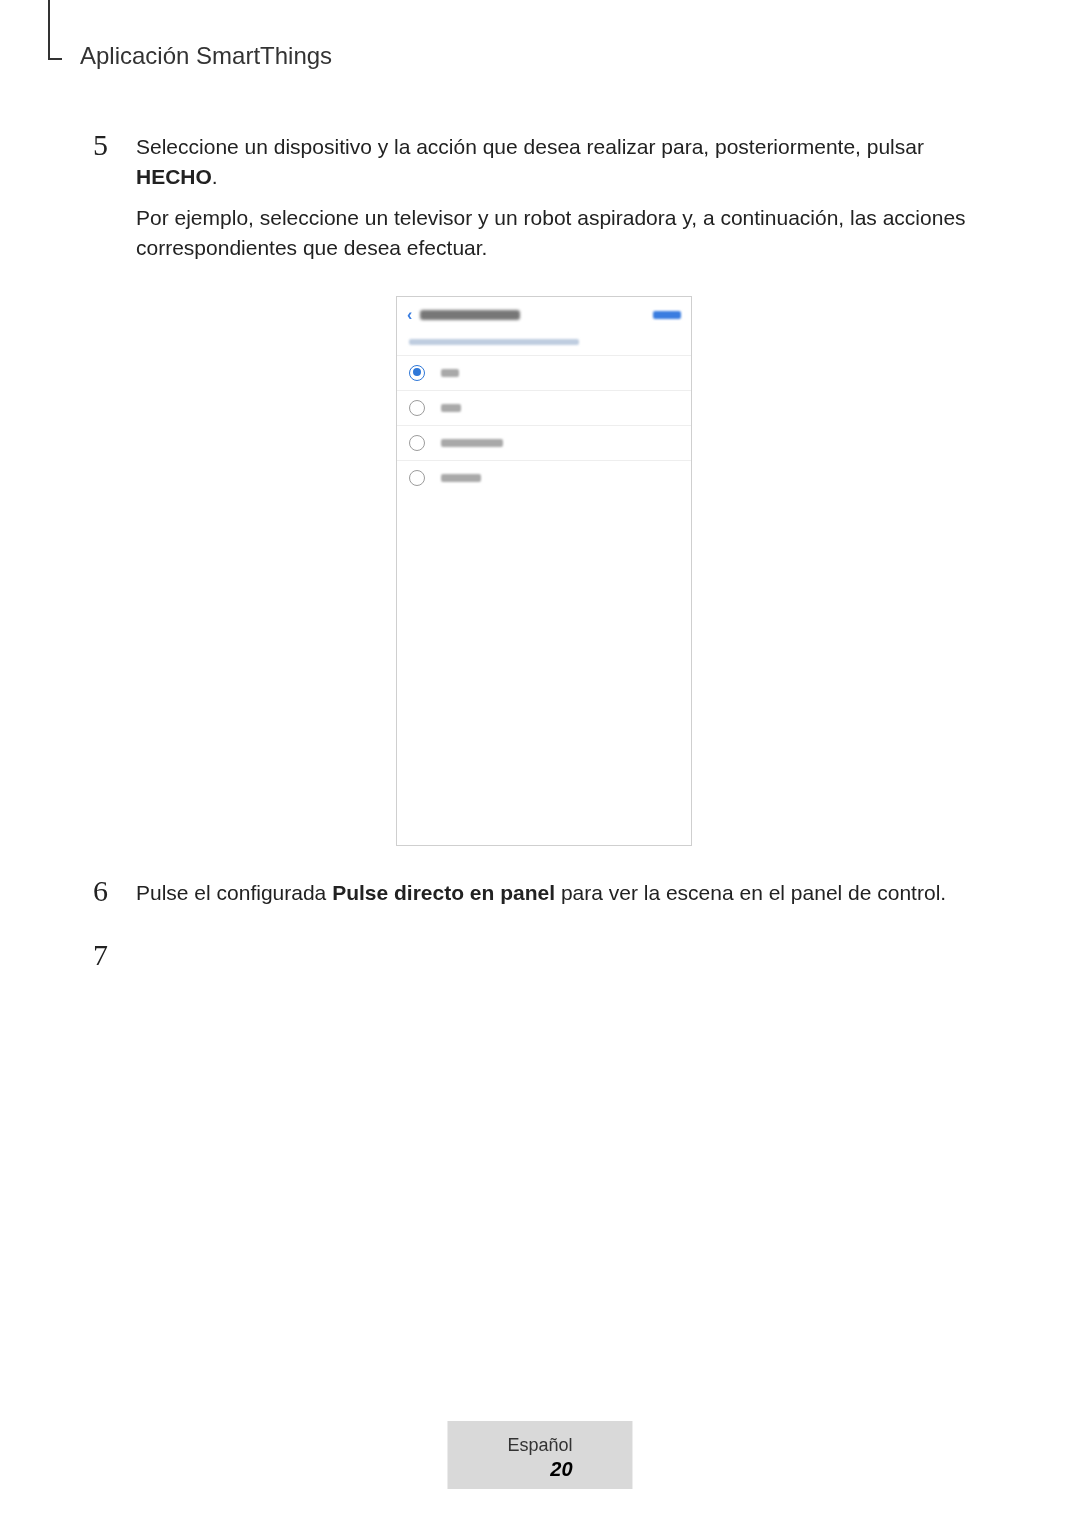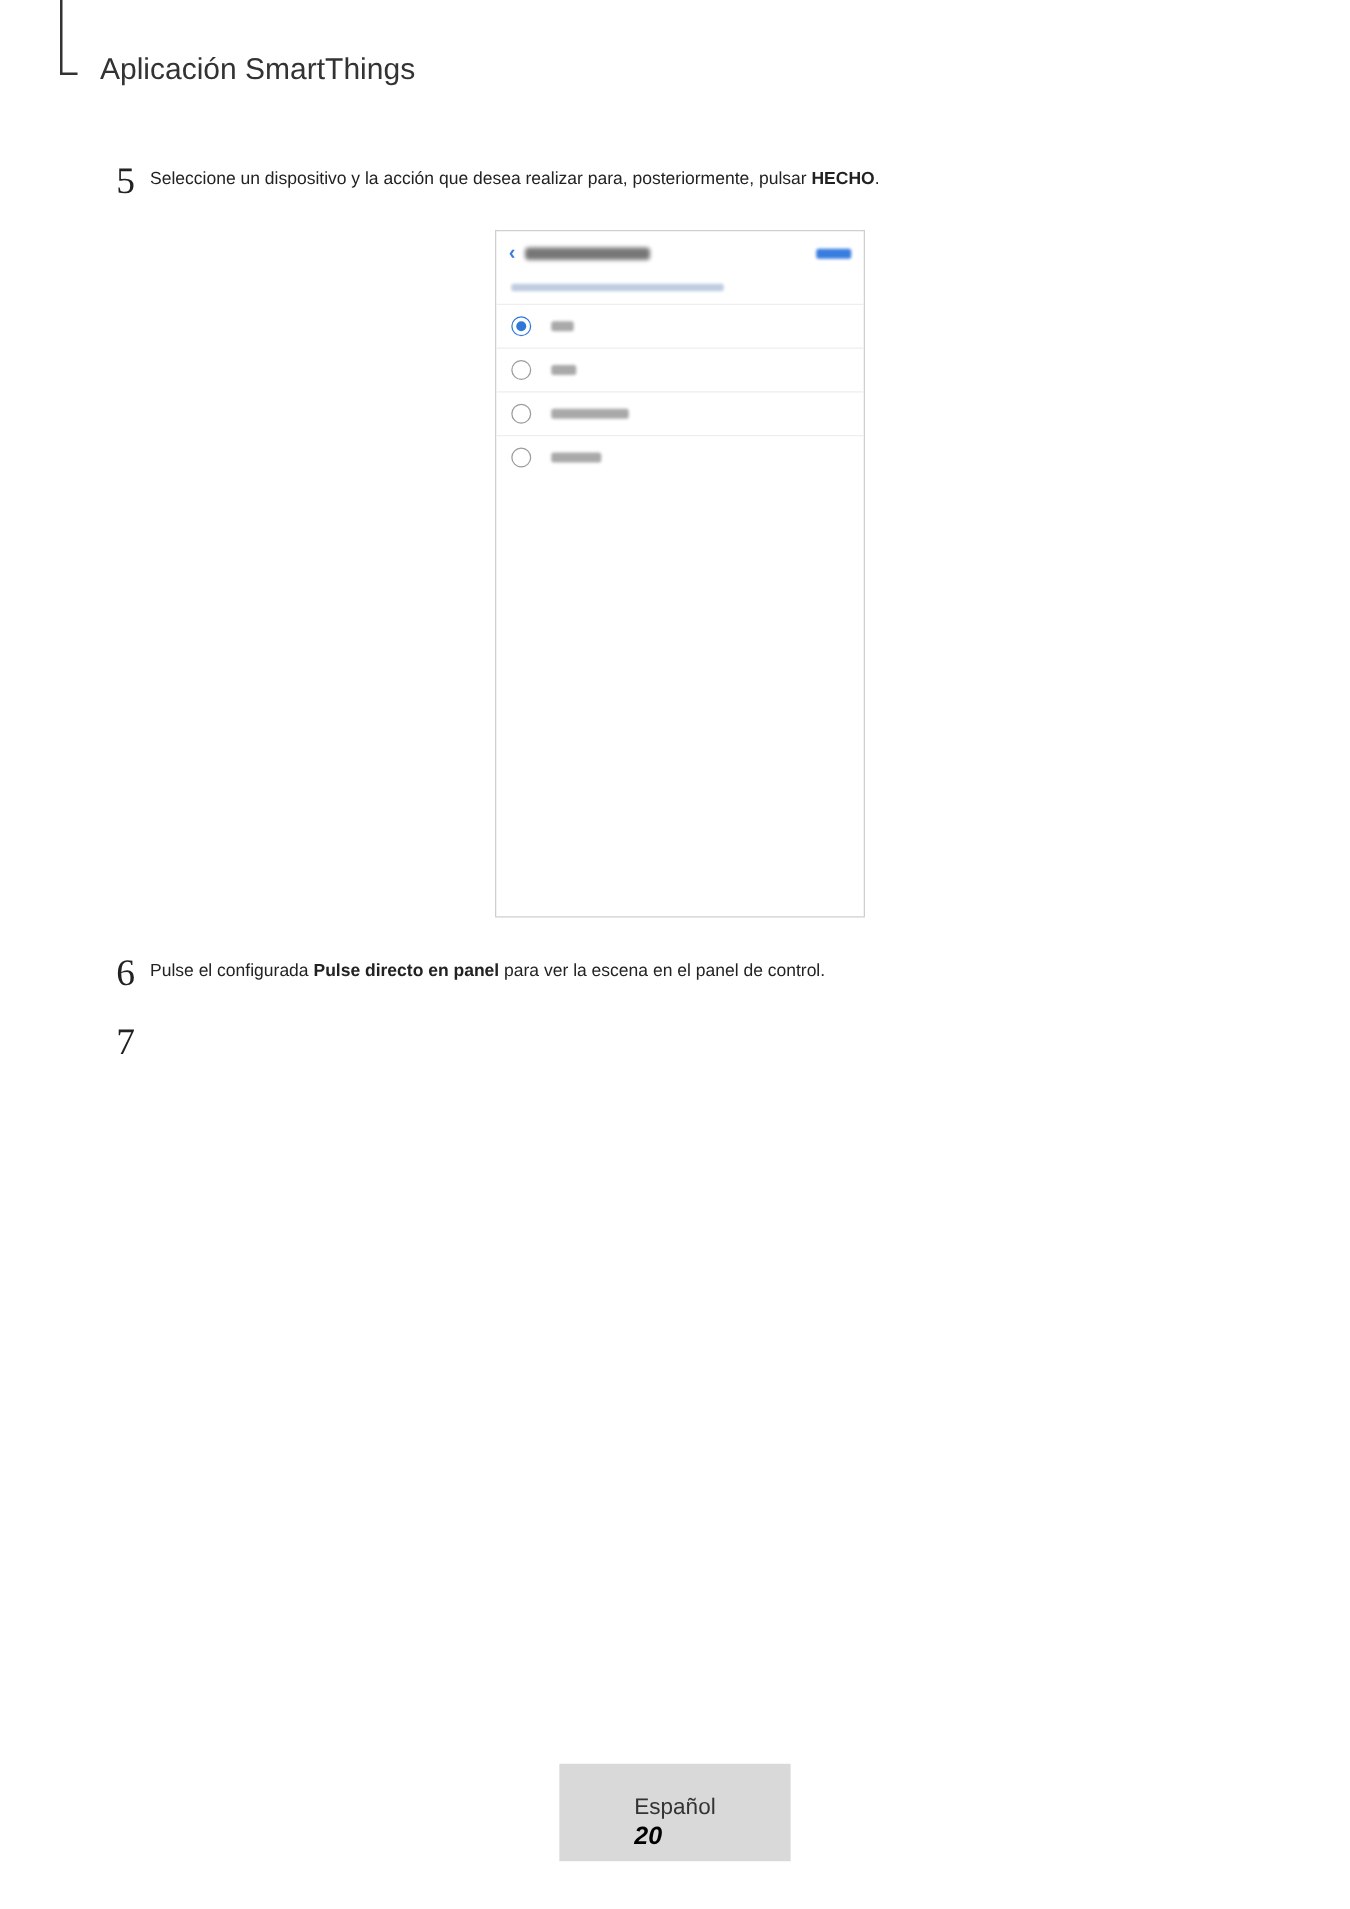--- a/index.html
+++ b/index.html
@@ -46,24 +46,25 @@
     line-height: 1;
     font-family: Georgia, "Times New Roman", serif;
     text-align: right;
     margin-right: 12px;
   }
   .step-body {
     flex: 1;
     padding-top: 2px;
   }
   .step-body p {
-    font-size: 14px;
+    font-size: 21px;
     line-height: 1.45;
     color: #222;
     margin-bottom: 10px;
+    margin-left: 16px;
   }
   .step-body .sub {
     margin-top: 8px;
   }
   strong {
     font-weight: 700;
   }
 
   
   .phone {
@@ -143,22 +144,22 @@
     filter: blur(1.2px);
     border-radius: 2px;
   }
 
   .footer-tag {
     position: absolute;
     left: 50%;
     transform: translateX(-50%);
     bottom: 38px;
     background: #d9d9d9;
-    padding: 24px 60px 8px 60px;
-    text-align: left;
+    padding: 14px 60px 8px 60px;
+    text-align: right;
   }
   .footer-tag .lang {
     font-size: 18px;
     color: #333;
   }
   .footer-tag .pagenum {
     font-size: 20px;
     font-weight: 700;
     color: #000000;
     margin-top: 2px;
@@ -173,20 +174,21 @@
 <div class="page">
 
   <div class="chapter-title">Aplicación SmartThings</div>
 
   <div class="step">
     <div class="step-number">5</div>
     <div class="step-body">
       <p>
         <span>Seleccione un dispositivo y la acción que desea realizar para, posteriormente, pulsar </span><strong>HECHO</strong><span>.</span>
       </p>
+      <p class="sub">Por ejemplo, seleccione un televisor y un robot aspiradora y, a continuación, las acciones correspondientes que desea efectuar.</p>
     </div>
   </div>
 
   <div class="phone">
     <div class="phone-header">
       <span class="back-chev">‹</span>
       <div class="phone-title"></div>
       <div class="phone-action"></div>
     </div>
     <div class="phone-sub">

